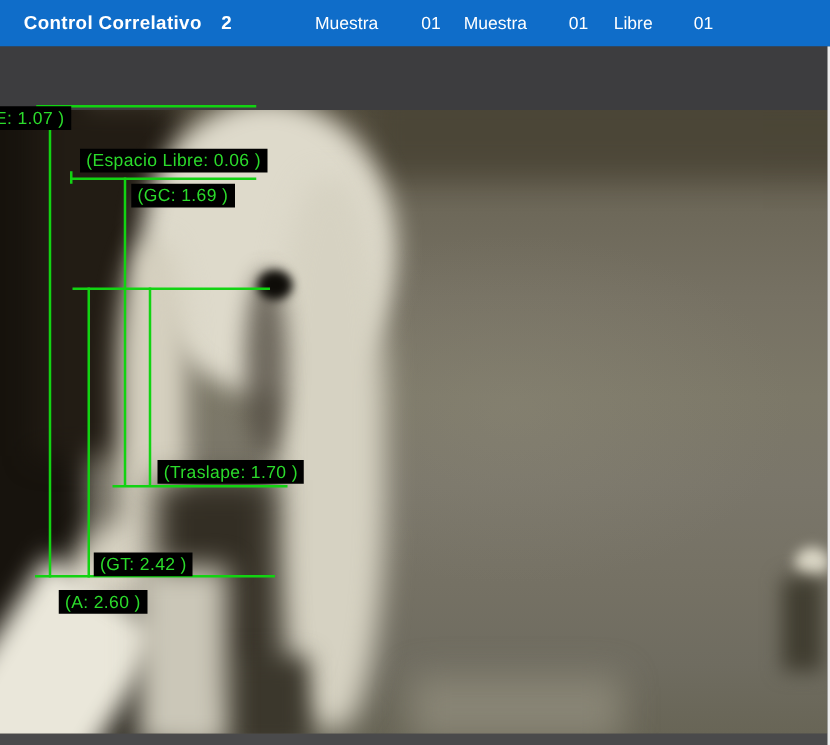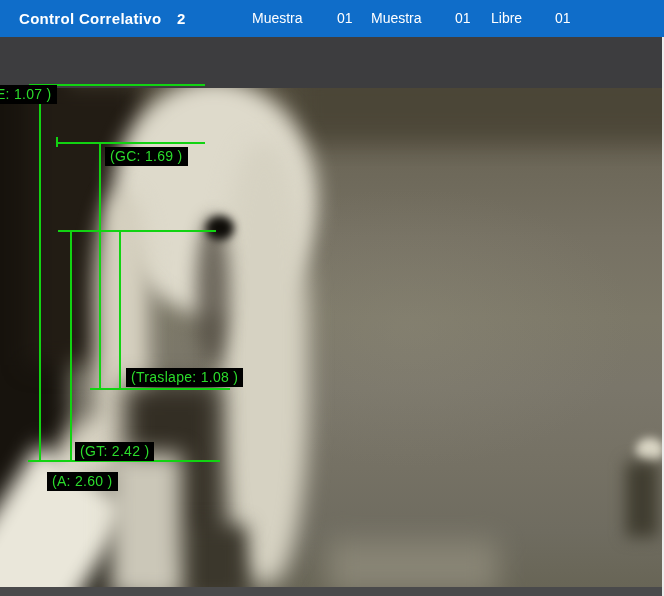--- a/index.html
+++ b/index.html
@@ -124,17 +124,18 @@
   <div class="vl tick-esp"></div>
   <div class="hl hl-mid"></div>
   <div class="hl hl-tras"></div>
   <div class="hl hl-gt"></div>
   <div class="vl vl-1"></div>
   <div class="vl vl-2"></div>
   <div class="vl vl-3"></div>
   <div class="vl vl-4"></div>
 
   <div class="mlabel lbl-e">(E: 1.07 )</div>
+  <div class="mlabel lbl-espacio">(Espacio Libre: 0.06 )</div>
   <div class="mlabel lbl-gc">(GC: 1.69 )</div>
-  <div class="mlabel lbl-tras">(Traslape: 1.08 )</div>
+  <div class="mlabel lbl-tras">(Traslape: 1.70 )</div>
   <div class="mlabel lbl-gt">(GT: 2.42 )</div>
   <div class="mlabel lbl-a">(A: 2.60 )</div>
 </div>
 
 </body></html>

